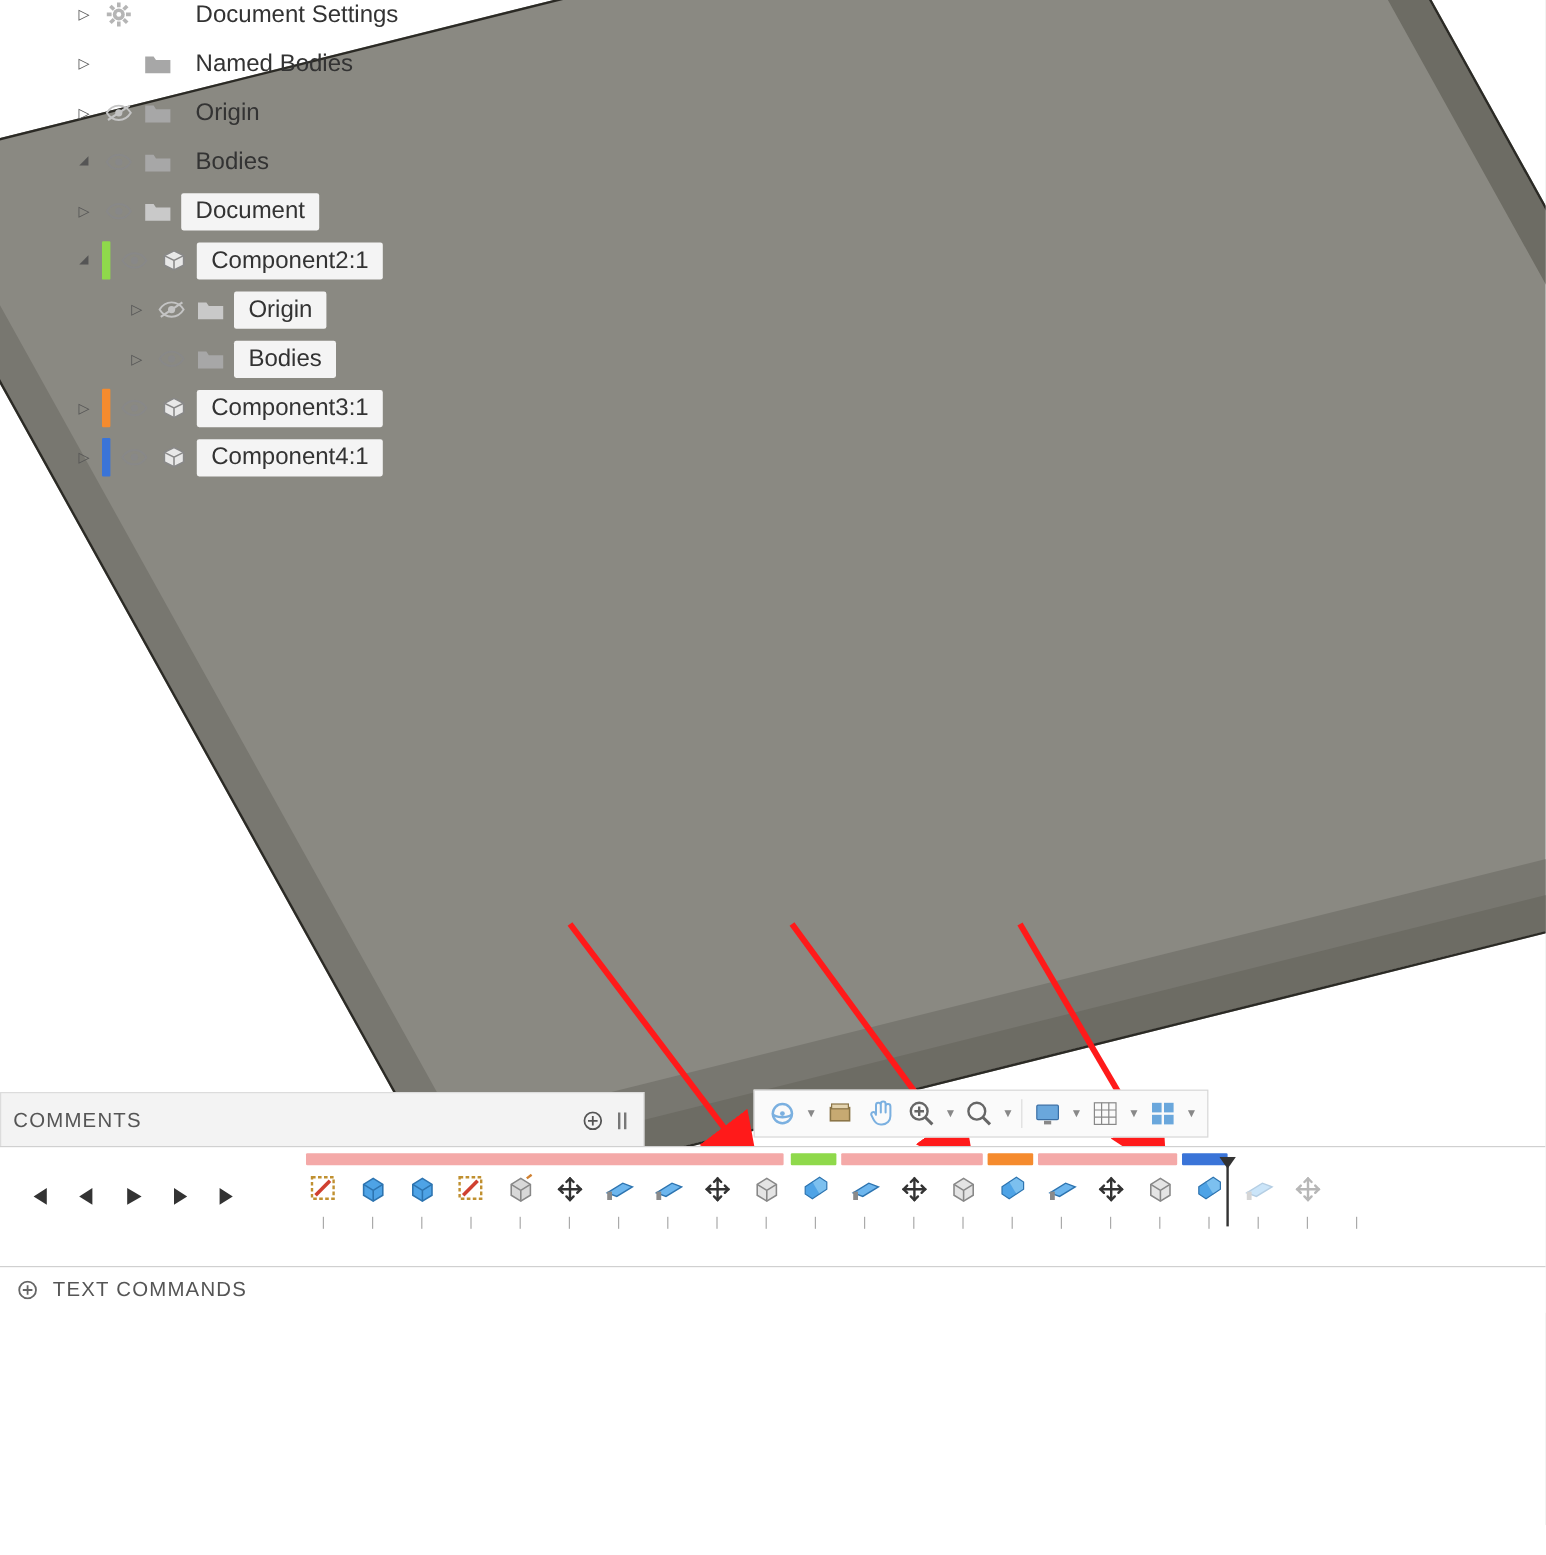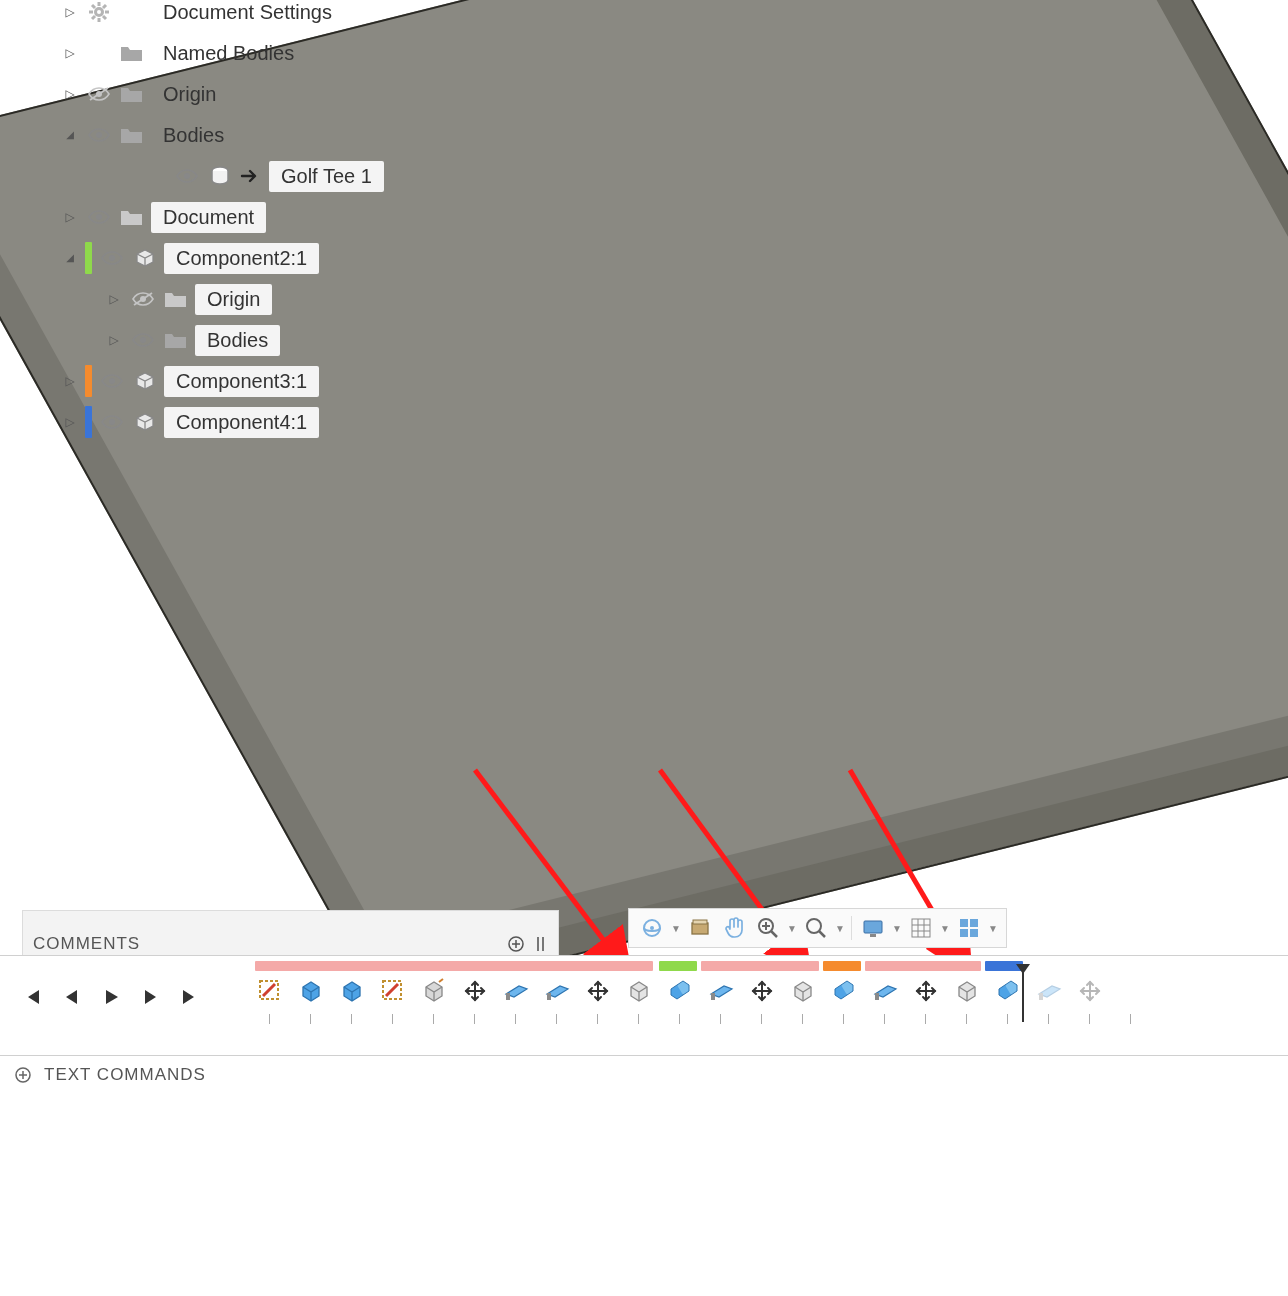--- a/index.html
+++ b/index.html
@@ -108,29 +108,29 @@
   
   .arrow {
     position: absolute;
     z-index: 3;
     pointer-events: none;
   }
 
   
   .comments-bar {
     position: absolute;
-    left: 22px;
+    left: 0;
     top: 910px;
     width: 515px;
     height: 34px;
     background: #f3f3f3;
     border: 1px solid #dcdcdc;
     display: flex;
     align-items: center;
-    padding: 16px 10px;
+    padding: 6px 10px;
     z-index: 4;
     font-size: 17px;
     letter-spacing: 1px;
     color: #555;
   }
   .comments-bar .spacer { flex: 1; }
   .comments-plus {
     width: 20px; height: 20px;
     display: inline-flex; align-items:center; justify-content:center;
     font-weight: bold;
@@ -345,42 +345,20 @@
           <path d="M2 8c3-5 7-6 10-6s7 1 10 6c-3 5-7 6-10 6S5 13 2 8z" fill="none" stroke="#888" stroke-width="1.6"></path>
           <circle cx="12" cy="8" r="3" fill="#888"></circle>
         </svg>
       </span>
       <span class="tree-icon">
         <svg width="24" height="20">
           <path d="M1 4h7l2 3h12v11H1z" fill="#a7a7a7"></path>
         </svg>
       </span>
       <span class="tree-label no-bg">Bodies</span>
-    </div>
-    <div class="tree-row">
-      <span class="indent i3"></span>
-      <span class="tree-expander"></span>
-      <span class="tree-vis">
-        <svg width="24" height="16">
-          <path d="M2 8c3-5 7-6 10-6s7 1 10 6c-3 5-7 6-10 6S5 13 2 8z" fill="none" stroke="#888" stroke-width="1.6"></path>
-          <circle cx="12" cy="8" r="3" fill="#888"></circle>
-        </svg>
-      </span>
-      <span class="tree-icon">
-        <svg width="22" height="22">
-          <ellipse cx="11" cy="6" rx="8" ry="4" fill="#fff" stroke="#888" stroke-width="1.5"></ellipse>
-          <path d="M3 6v9a8 4 0 0 0 16 0V6" fill="#f2f2f2" stroke="#888" stroke-width="1.5"></path>
-        </svg>
-      </span>
-      <span class="link-arrow">
-        <svg width="20" height="16">
-          <path d="M2 8h12M10 3l5 5-5 5" fill="none" stroke="#222" stroke-width="2.4" stroke-linecap="round" stroke-linejoin="round"></path>
-        </svg>
-      </span>
-      <span class="tree-label">Golf Tee 1</span>
     </div>
     <div class="tree-row">
       <span class="indent i1"></span>
       <span class="tree-expander">▷</span>
       <span class="tree-vis">
         <svg width="24" height="16">
           <path d="M2 8c3-5 7-6 10-6s7 1 10 6c-3 5-7 6-10 6S5 13 2 8z" fill="none" stroke="#888" stroke-width="1.6"></path>
           <circle cx="12" cy="8" r="3" fill="#888"></circle>
         </svg>
       </span>

